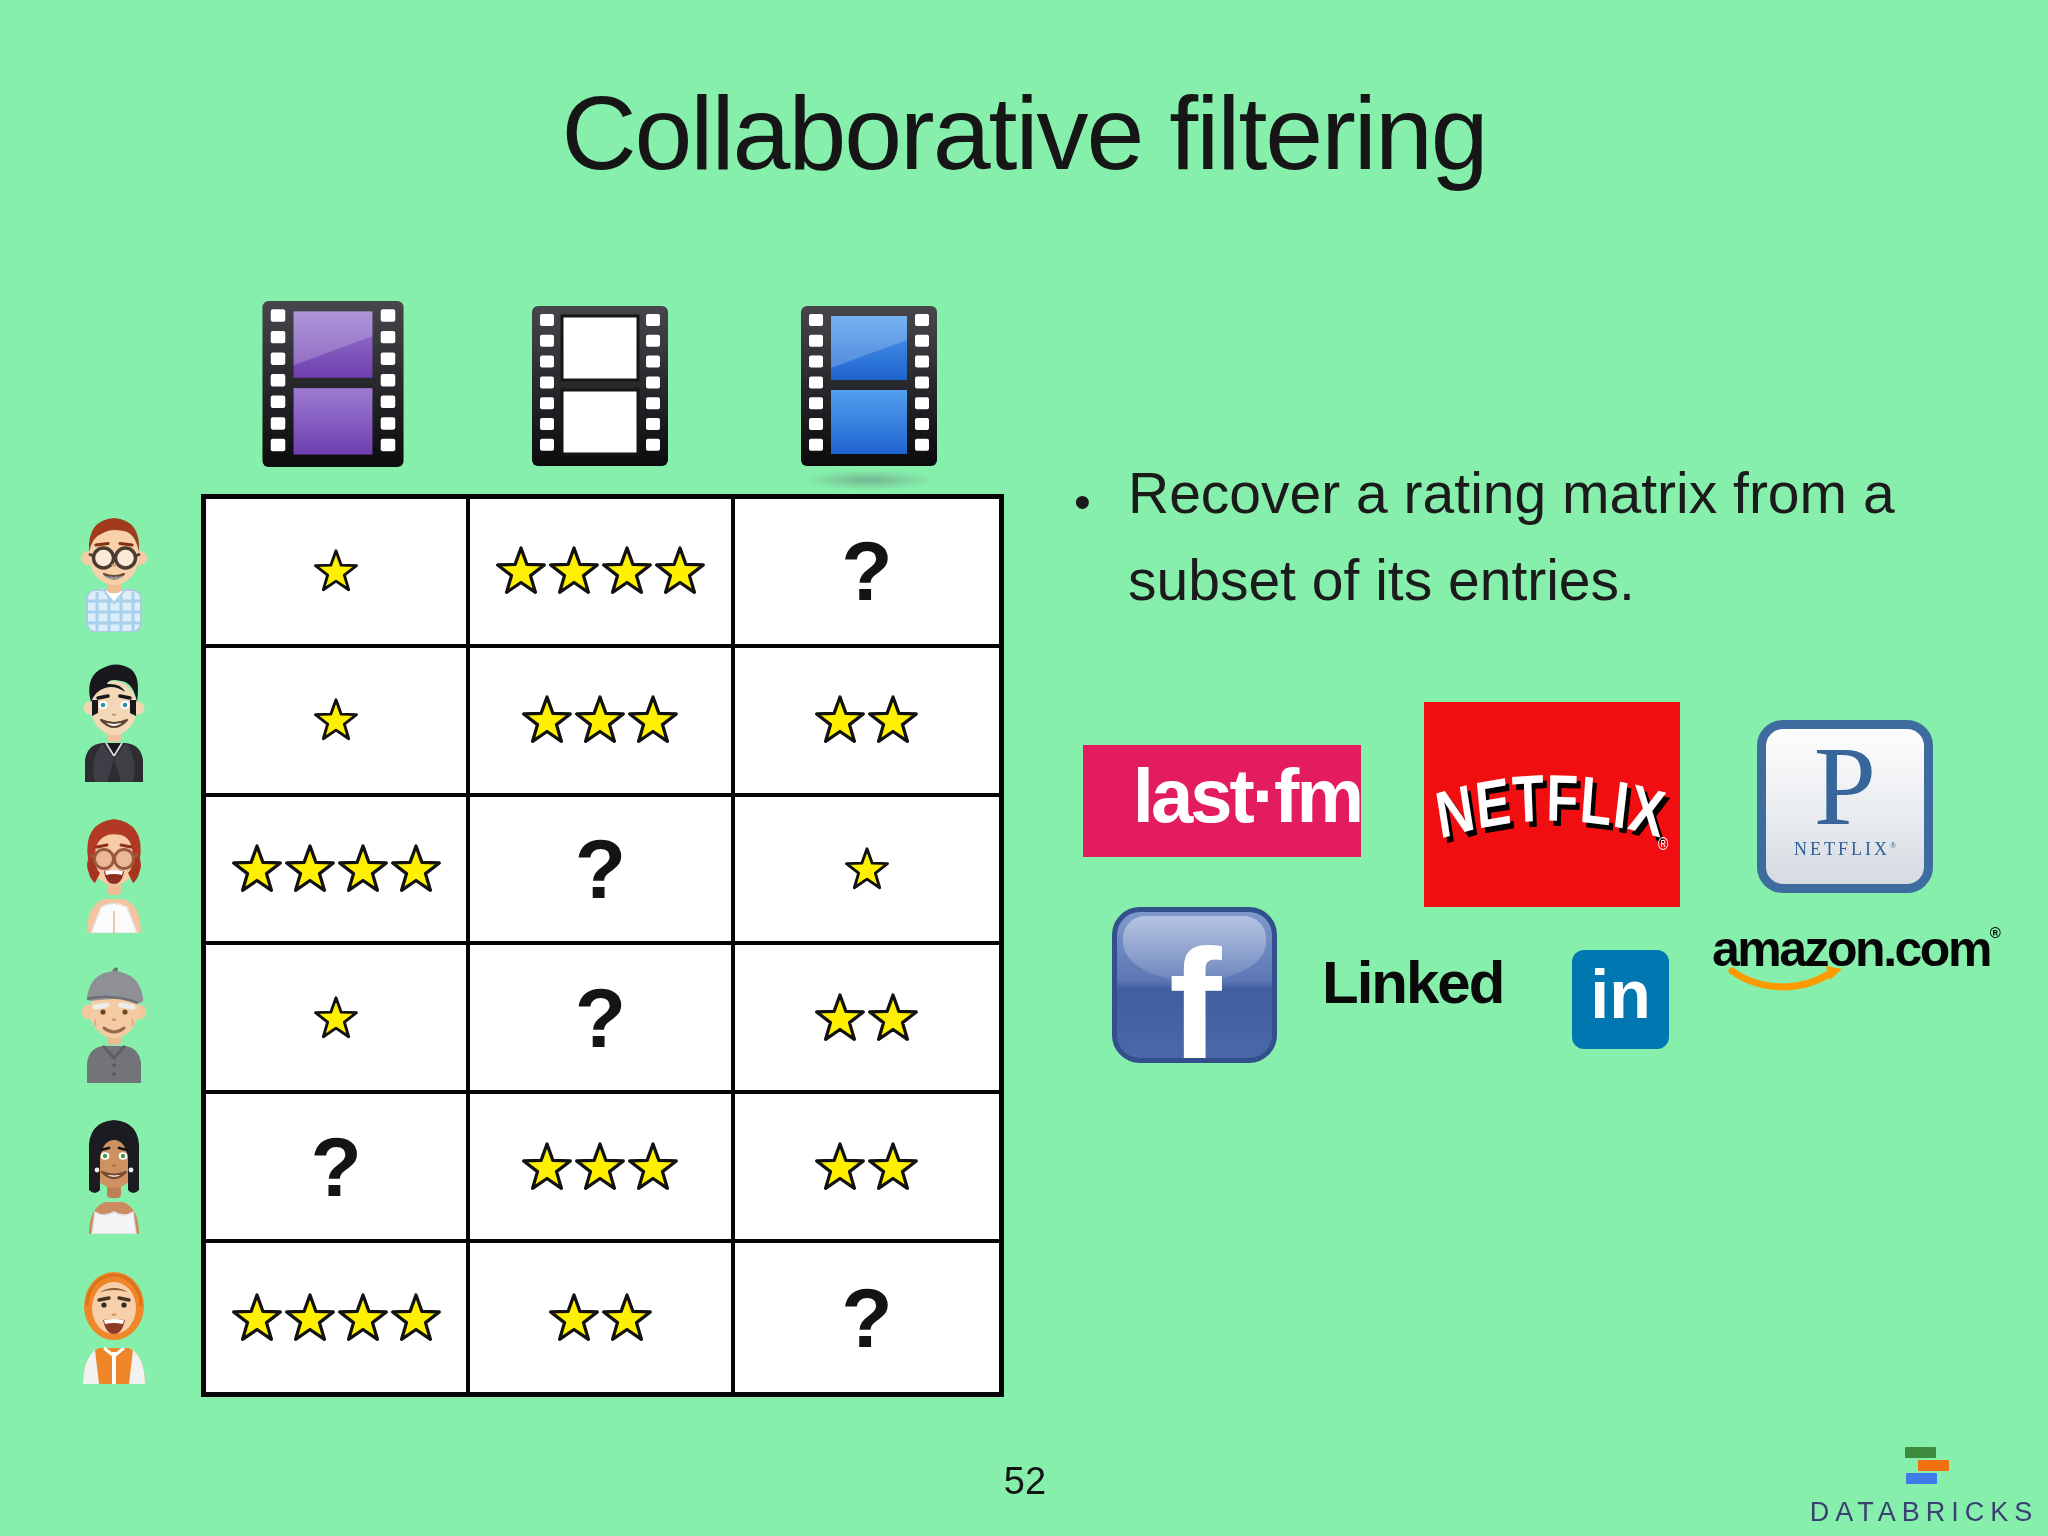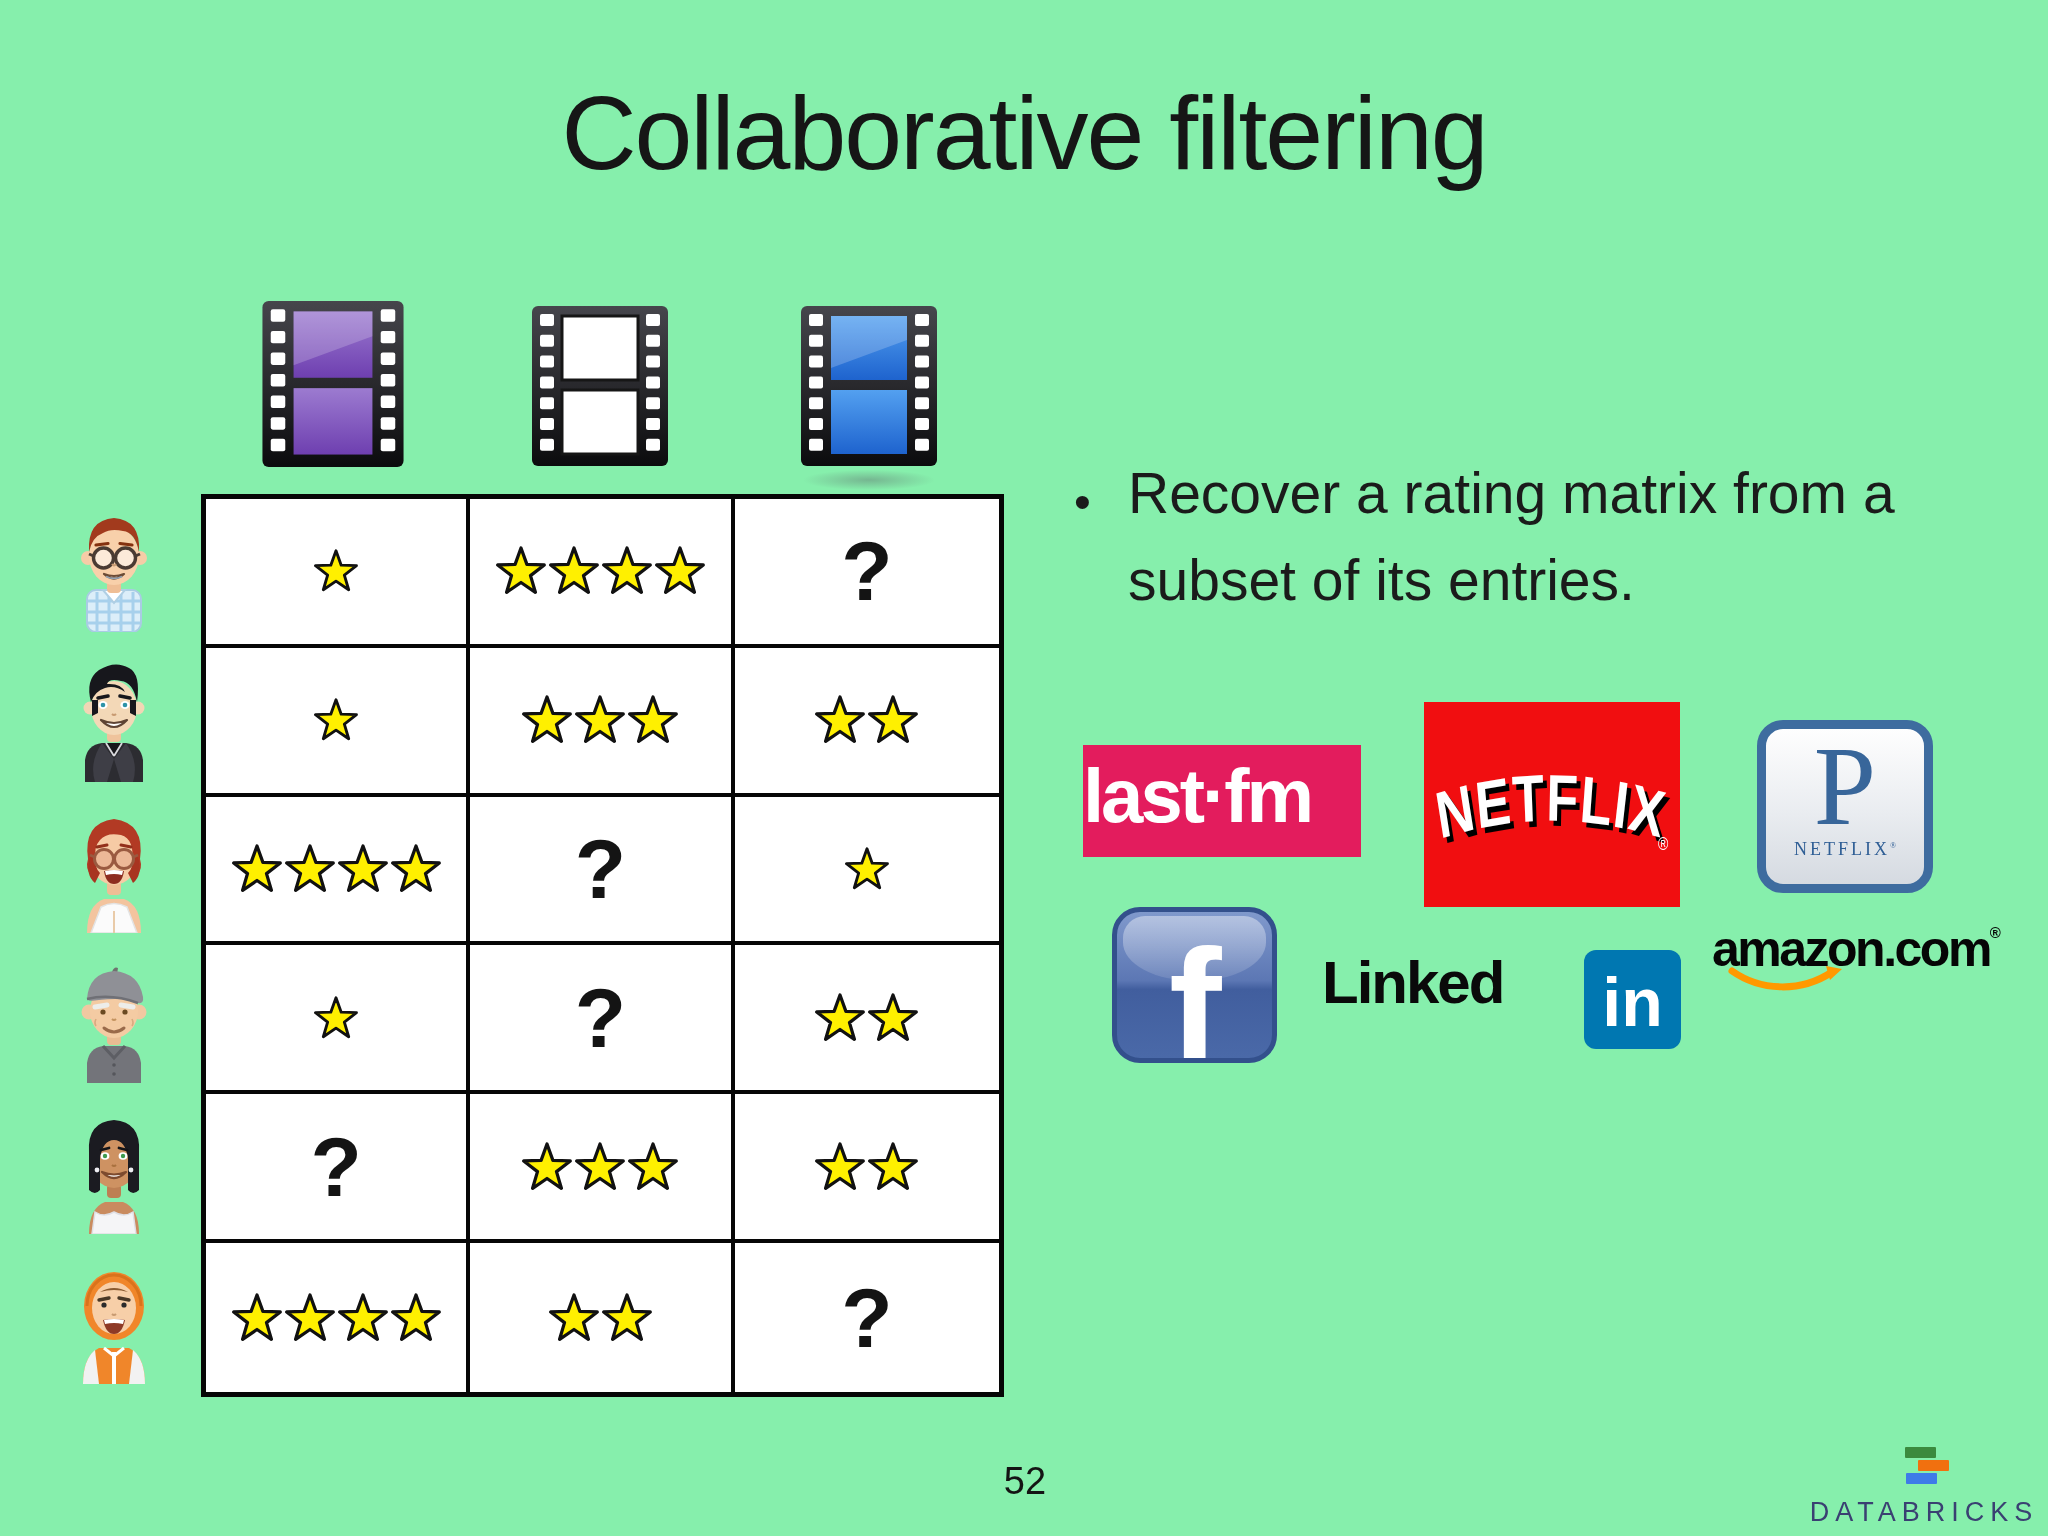--- a/index.html
+++ b/index.html
@@ -37,21 +37,21 @@
   .star{display:inline-flex;}
   
   .avatar{position:absolute;left:71px;width:86px;height:126px;}
   
   .bullet-dot{position:absolute;left:1074px;top:474px;font-size:48px;color:#1b1b1b;}
   .bullet-text{position:absolute;left:1128px;top:450px;width:940px;font-size:57px;color:#1b1b1b;line-height:1.53;}
   .bullet-text span{display:block;}
   
   .lastfm{
     position:absolute;left:1083px;top:745px;width:278px;height:112px;background:#E31C5D;
-    color:#FFFFFF;display:flex;align-items:center;justify-content:flex-start;
+    color:#FFFFFF;display:flex;align-items:center;justify-content:flex-end;
     font-size:76px;font-weight:700;letter-spacing:-3px;padding-bottom:12px;box-sizing:border-box;
   }
   .netflix{position:absolute;left:1424px;top:702px;width:256px;height:205px;background:#F10E10;}
   .netflix svg{width:100%;height:100%;}
   .pandora{
     position:absolute;left:1757px;top:720px;width:176px;height:173px;border-radius:26px;
     border:9px solid #3E6C9F;background:linear-gradient(180deg,#FEFEFE,#E9ECF0 55%,#D5DAE1);
     box-sizing:border-box;display:flex;flex-direction:column;align-items:center;overflow:hidden;
   }
   .p-letter{font-family:"Liberation Serif",serif;font-size:112px;line-height:1.02;color:#38669A;margin-top:0;}
@@ -70,21 +70,21 @@
   .facebook .f{
     position:absolute;left:52px;top:2px;font-size:158px;font-weight:700;color:#FFFFFF;z-index:2;
   }
   .linkedin-word{
     position:absolute;left:1322px;top:948px;font-size:60px;font-weight:700;
     letter-spacing:-2px;color:#0A0A0A;
   }
   .linkedin-badge{
     position:absolute;left:1572px;top:950px;width:97px;height:99px;background:#0077B1;border-radius:12px;
     color:#FFFFFF;font-size:68px;font-weight:700;display:flex;align-items:flex-end;justify-content:center;
-    padding-bottom:8px;box-sizing:border-box;margin-left:12px;
+    padding-bottom:16px;box-sizing:border-box;
   }
   .amazon{position:absolute;left:1712px;top:920px;width:300px;height:80px;}
   .amazon-text{font-size:50px;font-weight:700;letter-spacing:-2.5px;color:#060606;white-space:nowrap;}
   .amazon-text sup{font-size:15px;letter-spacing:0;vertical-align:28px;}
   .amazon-swoosh{position:absolute;left:16px;top:46px;width:116px;height:32px;}
   
   .page-num{position:absolute;left:980px;top:1460px;width:90px;text-align:center;font-size:38px;color:#141414;}
   .db-bricks{position:absolute;left:1900px;top:1442px;width:60px;height:46px;}
   .db-brick{position:absolute;width:31px;height:11px;border-radius:1px;}
   .db-word{

